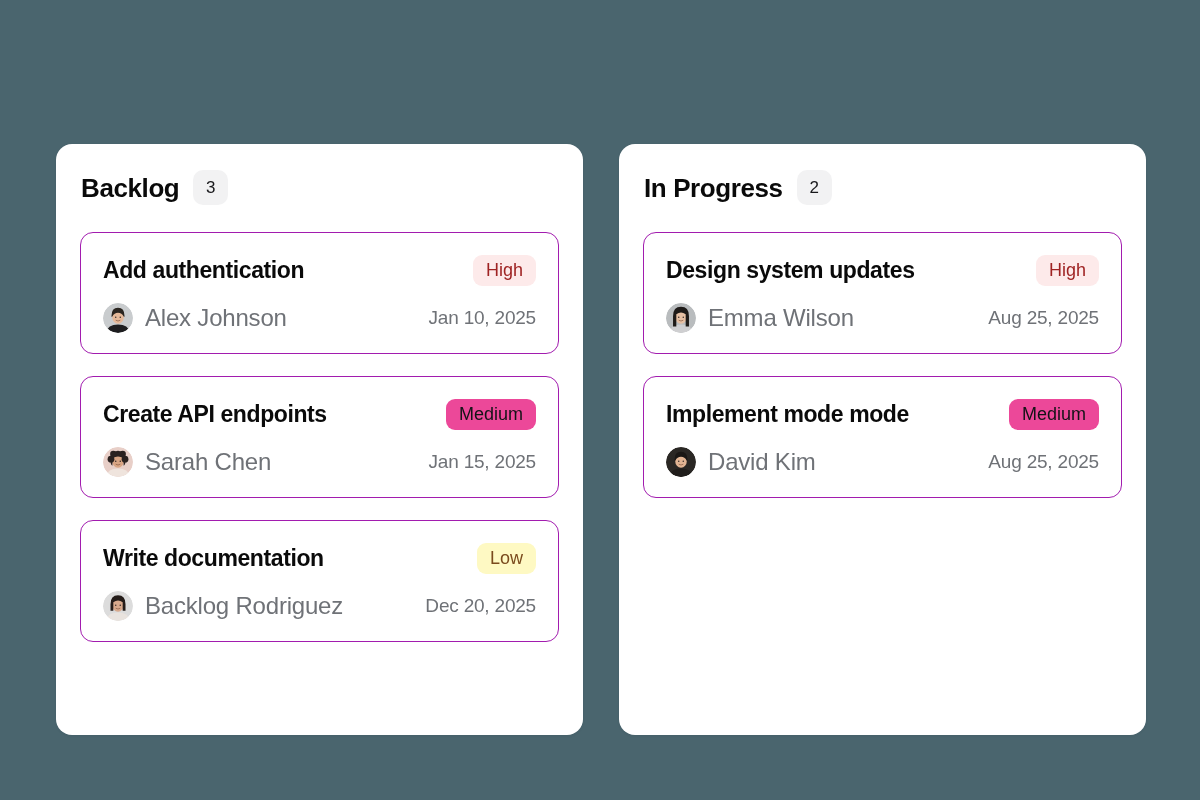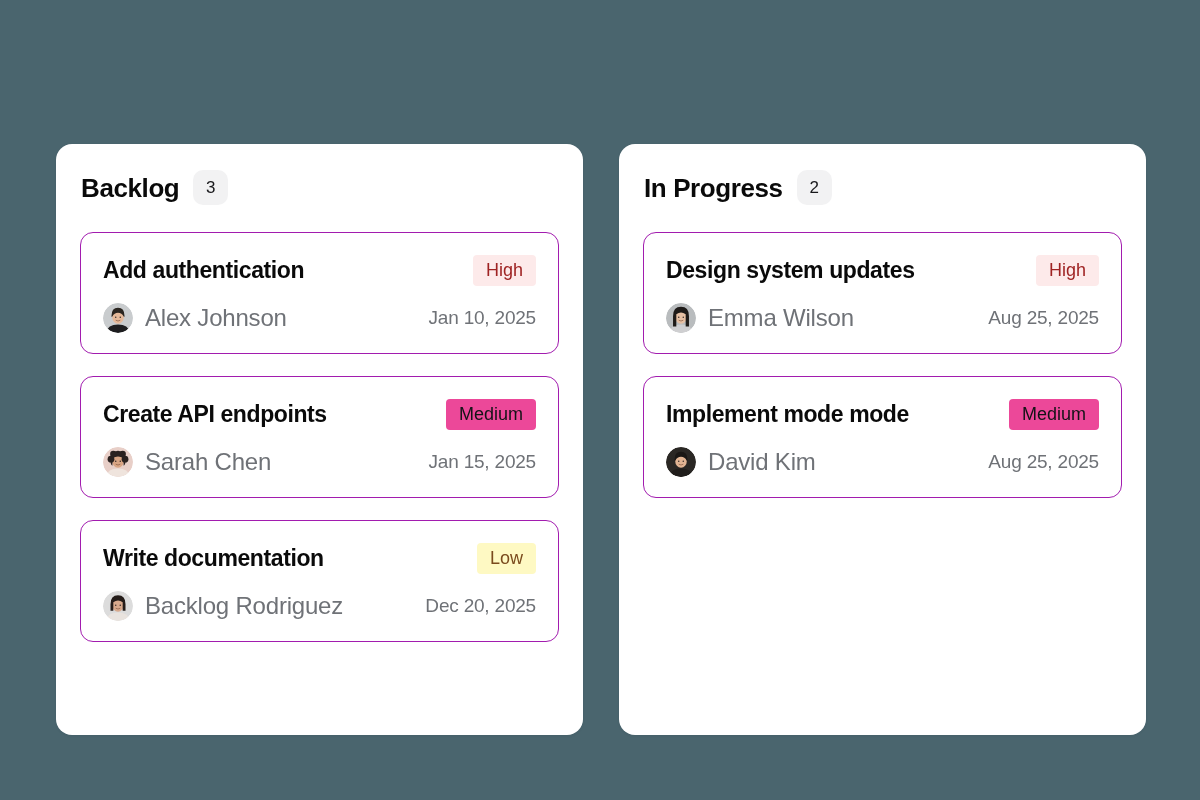--- a/index.html
+++ b/index.html
@@ -95,21 +95,21 @@
     font-weight: 600;
     color: #0a0a0a;
     letter-spacing: -0.4px;
     line-height: 1.15;
     white-space: nowrap;
   }
 
   .priority-badge {
     font-size: 18px;
     font-weight: 500;
-    border-radius: 4px;
+    border-radius: 9px;
     padding: 6px 13px 7px 13px;
     line-height: 1;
     white-space: nowrap;
     flex: 0 0 auto;
   }
 
   .priority-high   { background: #fdeaea; color: #9f2323; }
   .priority-medium { background: #ec4899; color: #131316; }
   .priority-low    { background: #fef9c3; color: #7a4a1d; }
 

